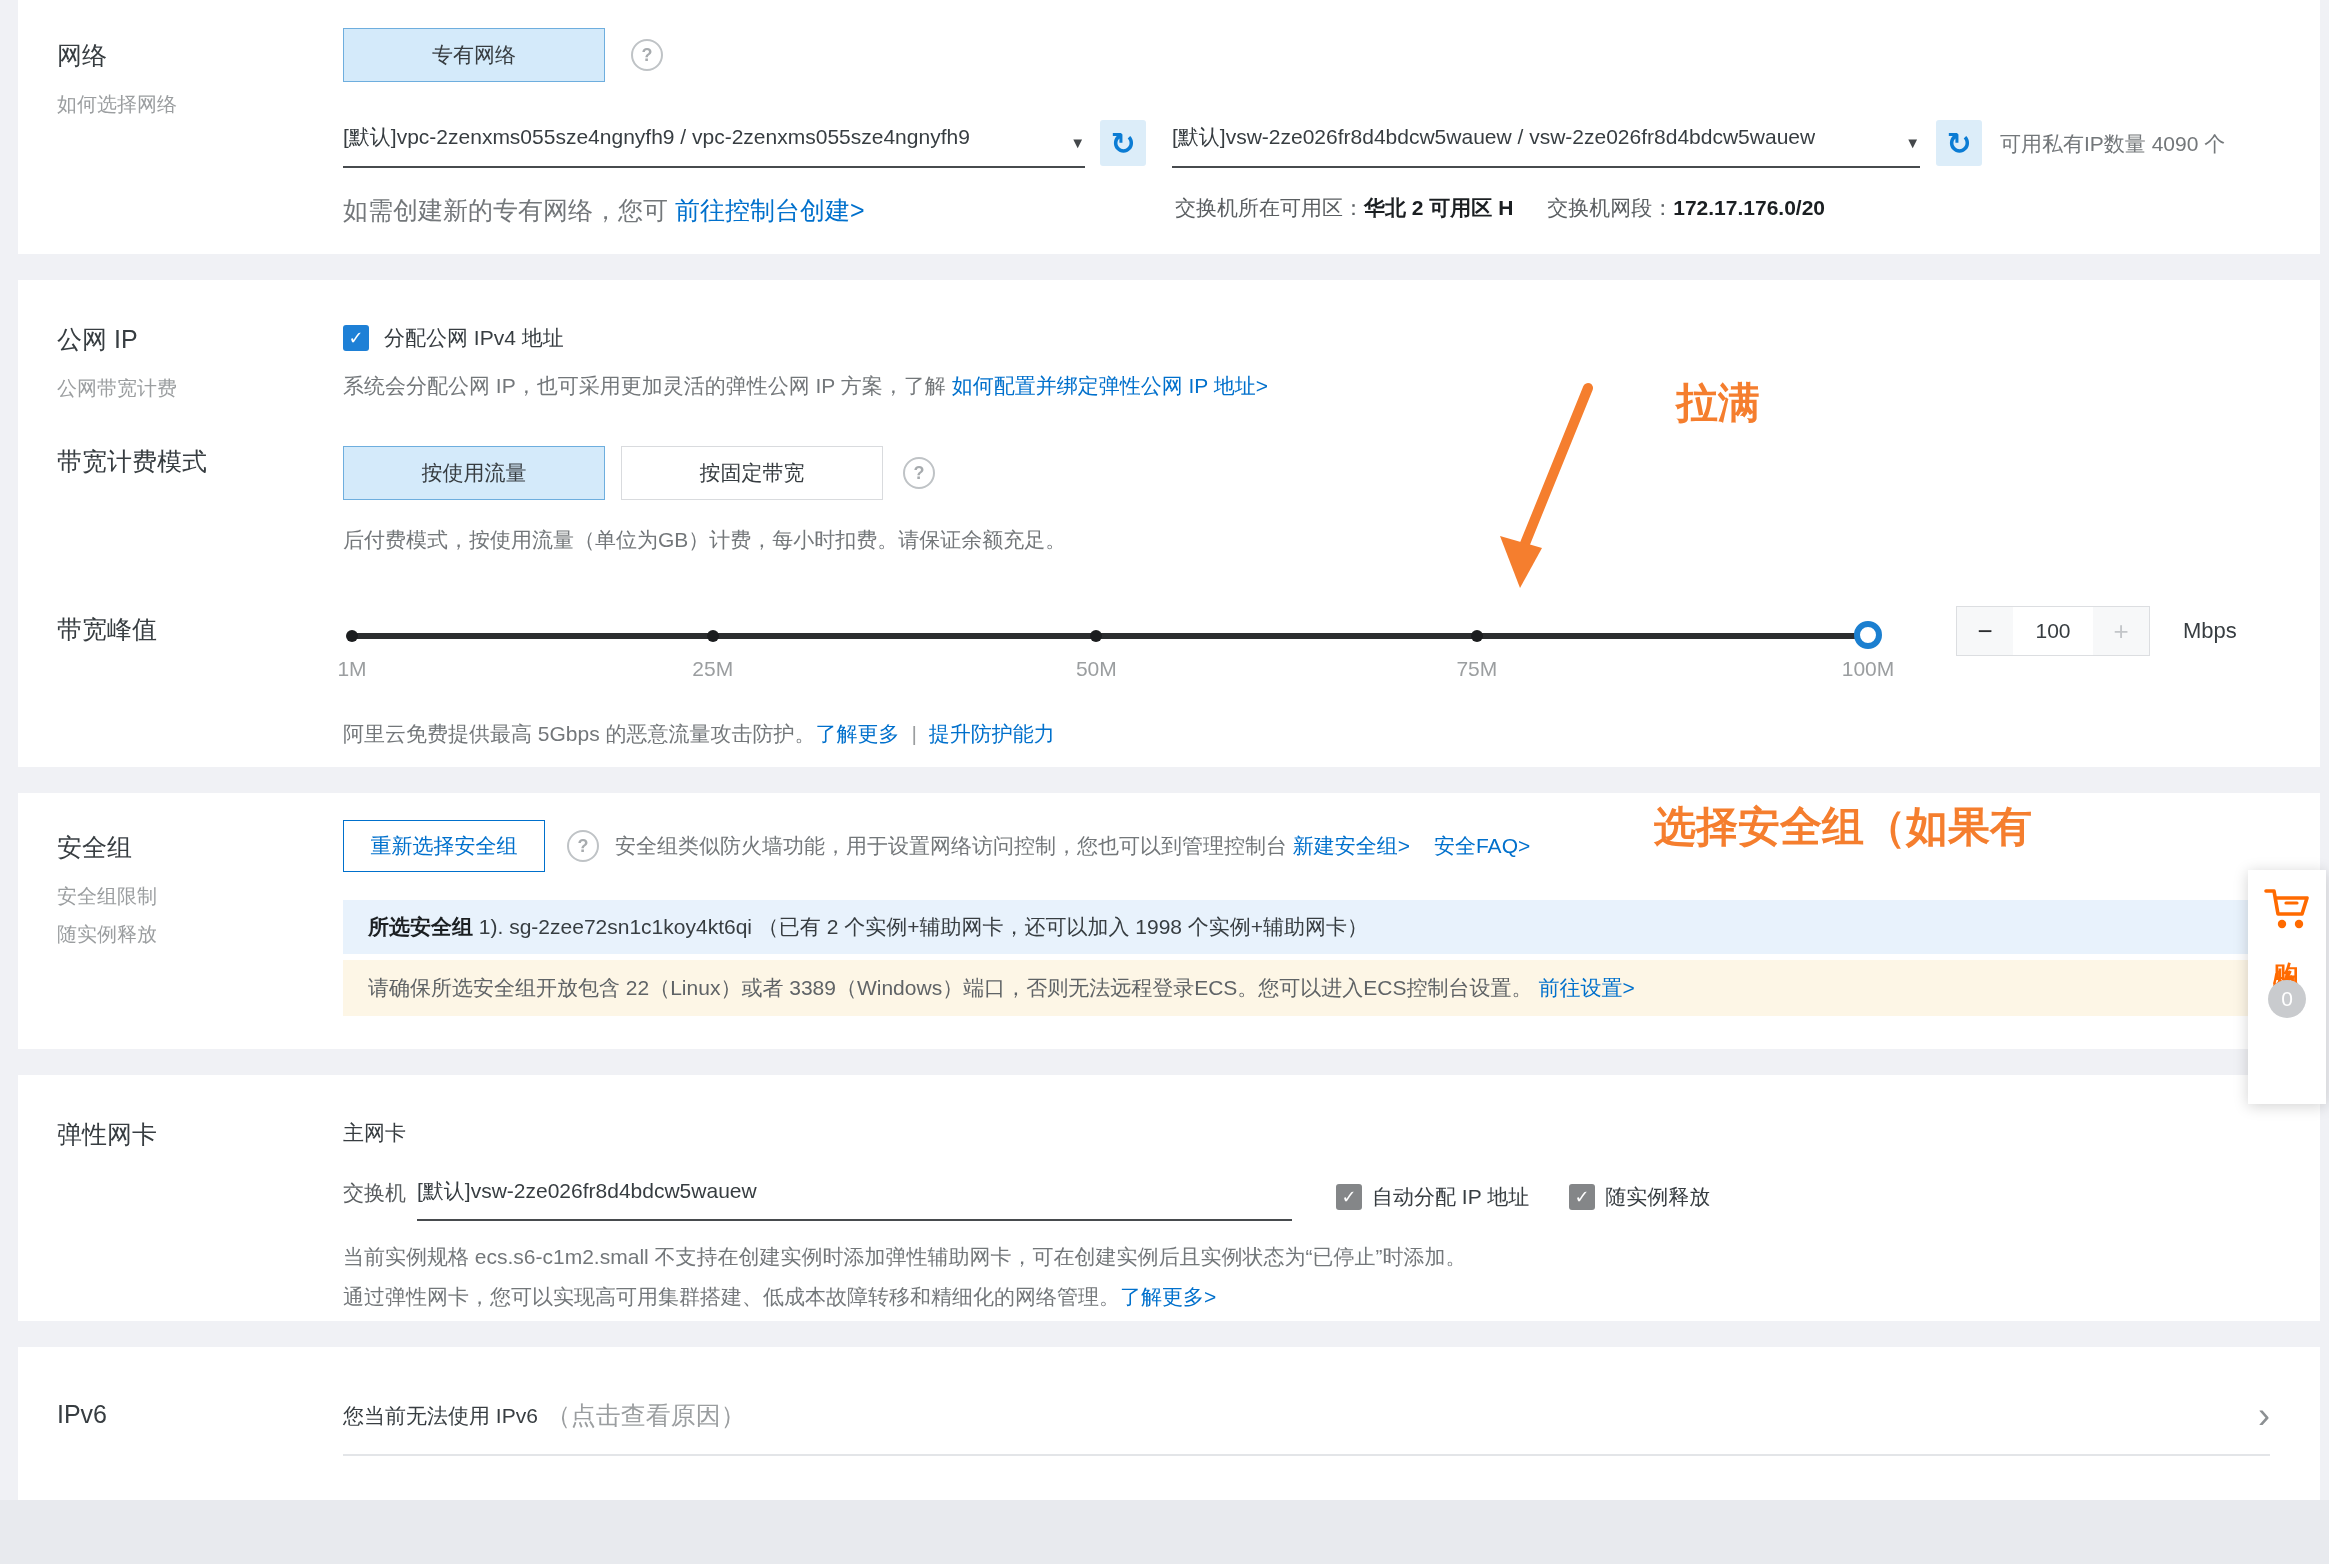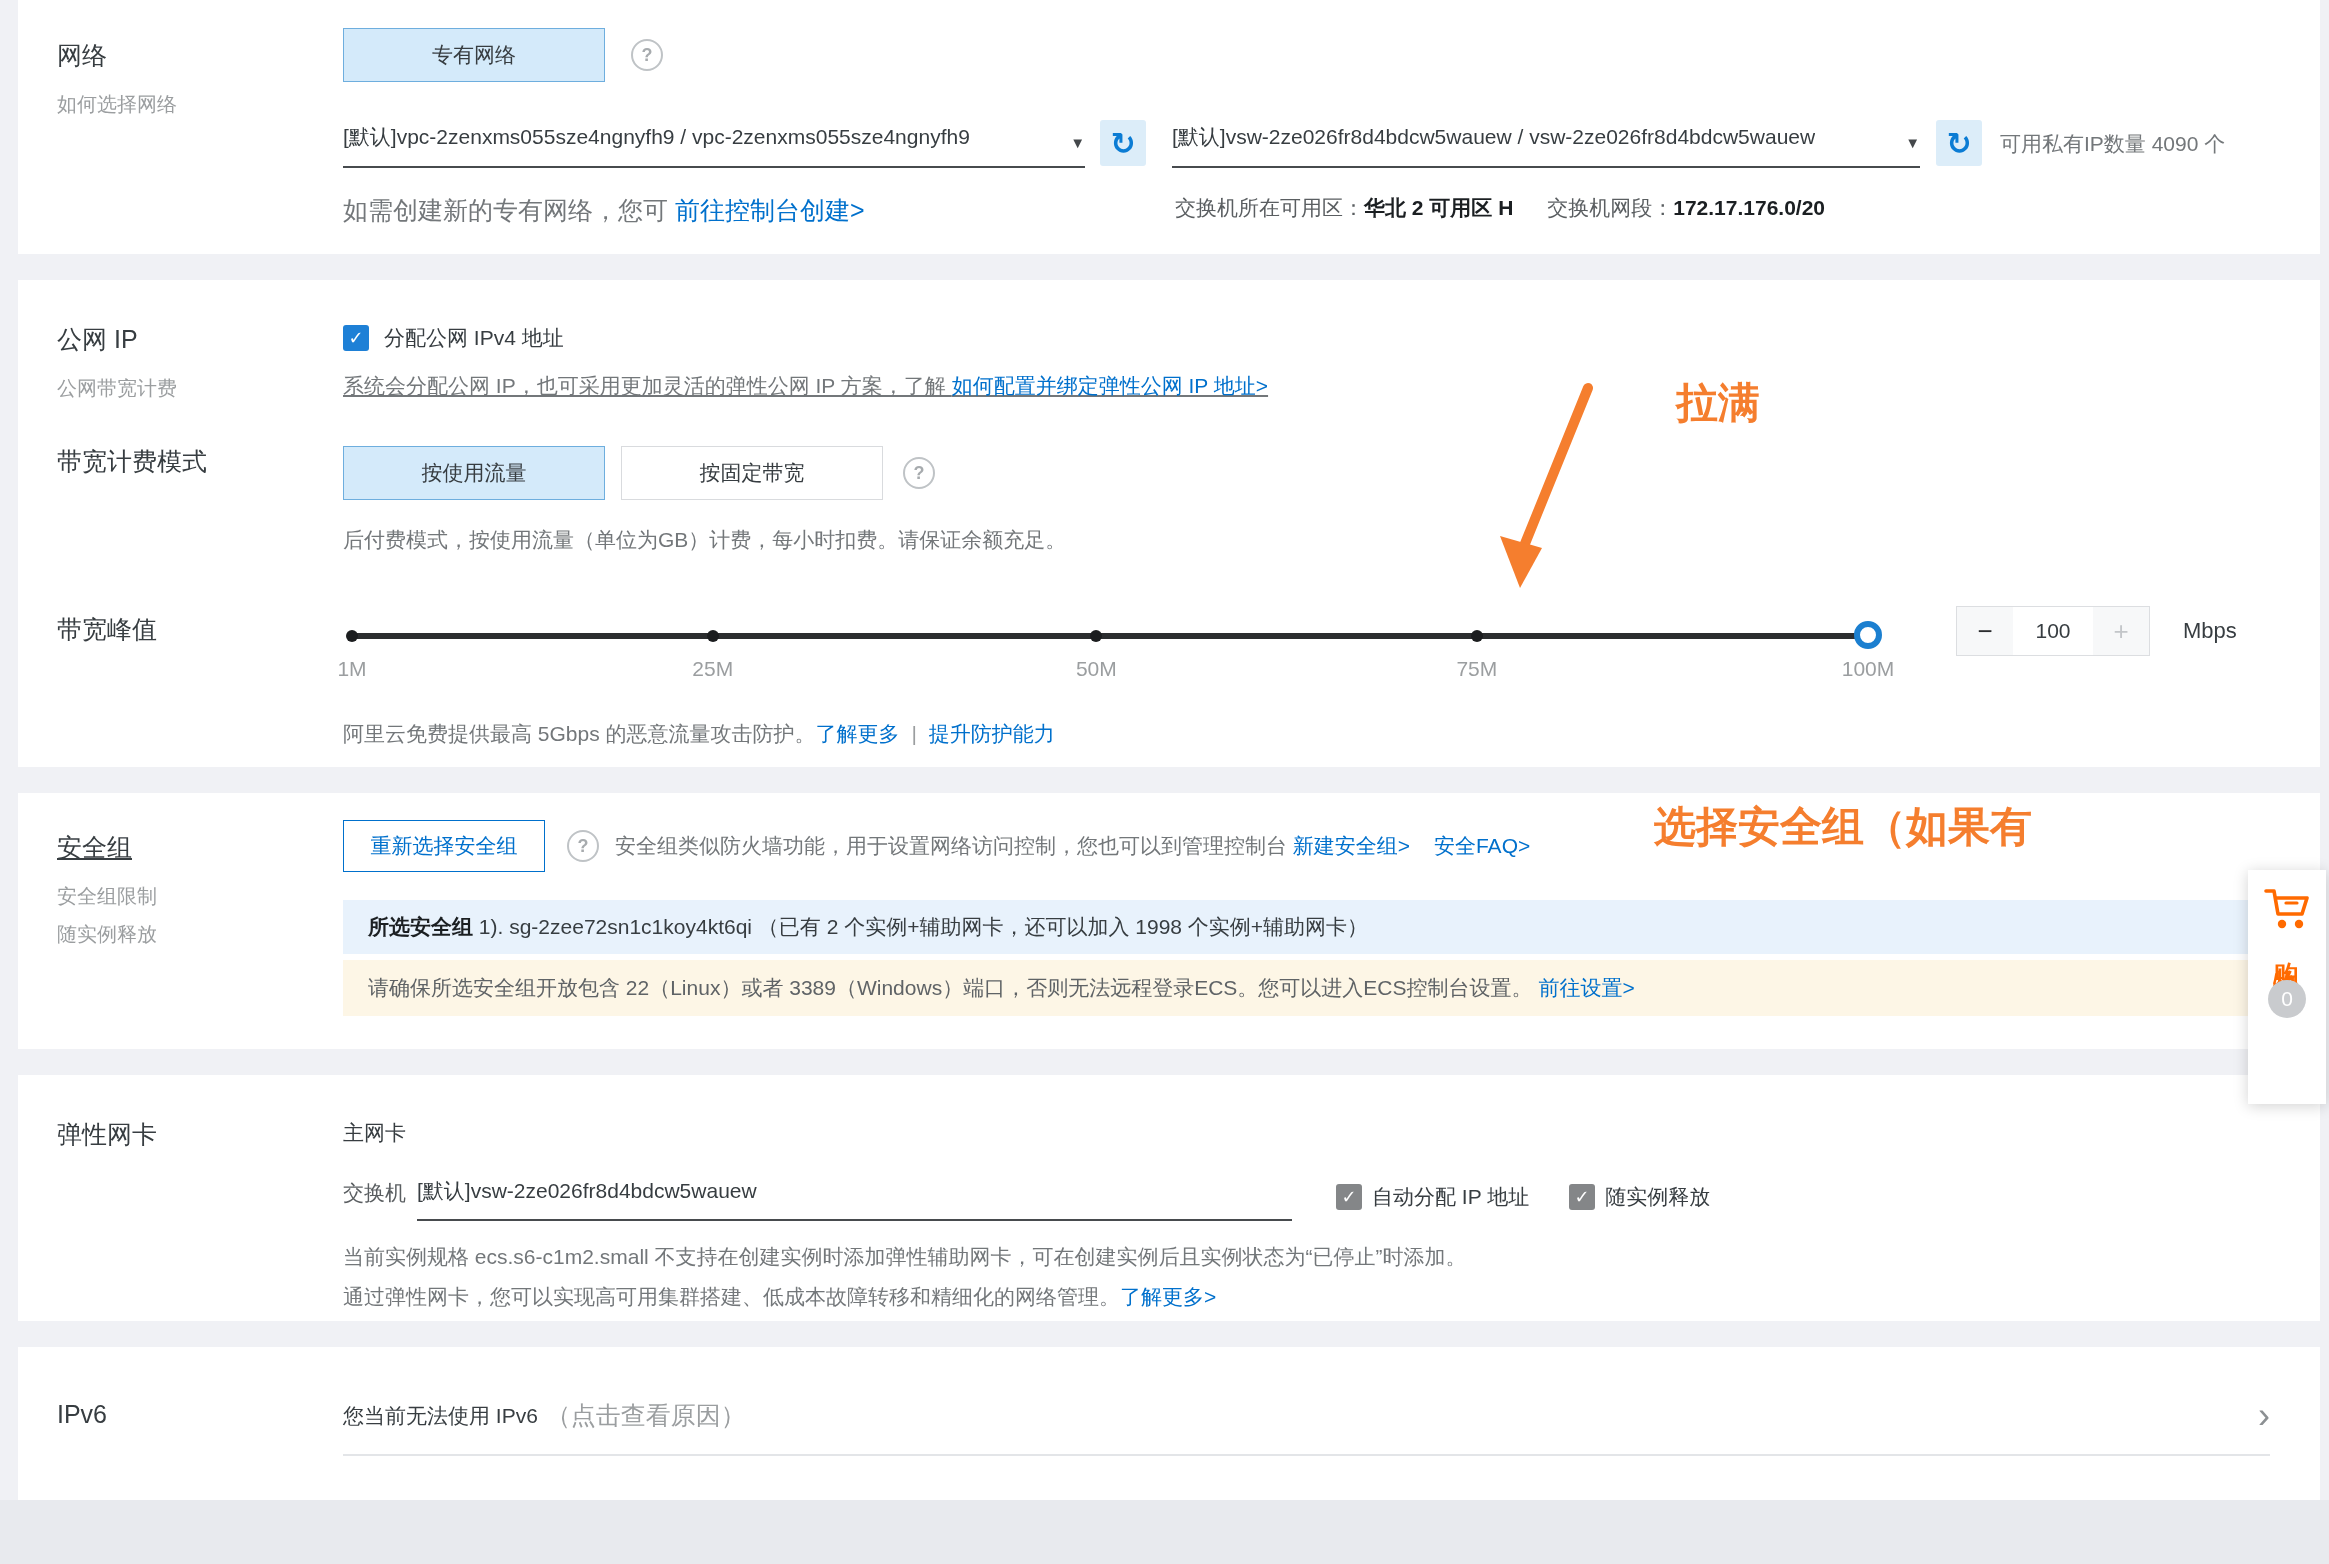--- a/index.html
+++ b/index.html
@@ -87,21 +87,21 @@
       <div class="sec-label">公网 IP</div>
       <div class="sub-link">公网带宽计费</div>
     </div>
     <div class="content">
       <div style="display:flex;align-items:center;">
         <span class="cb blue">
             <span>✓</span>
           </span>
         <span style="font-size:21px;margin-left:15px;">分配公网 IPv4 地址</span>
       </div>
-      <div class="gray-note nowrap" style="margin-top:20px;font-size:21px;text-decoration:underline;">
+      <div class="gray-note nowrap" style="margin-top:20px;font-size:21px;">
         <span>系统会分配公网 IP，也可采用更加灵活的弹性公网 IP 方案，了解 </span><span class="link">如何配置并绑定弹性公网 IP 地址&gt;</span>
       </div>
     </div>
   </div>
   <div class="row" style="margin-top:46px;">
     <div class="label-col">
       <div class="sec-label">带宽计费模式</div>
     </div>
     <div class="content">
       <div style="display:flex;align-items:center;">
@@ -147,21 +147,21 @@
   <div class="annot" style="left:1658px;top:95px;">拉满</div>
   <svg width="180" height="230" viewBox="0 0 180 230" style="position:absolute;left:1420px;top:96px;pointer-events:none;">
     <line x1="150" y1="12" x2="82" y2="180" stroke="#f57e2e" stroke-width="10" stroke-linecap="round"></line>
     <polygon points="82,212 62,160 104,172" fill="#f57e2e"></polygon>
   </svg>
 </div>
 
 <div class="card" style="height:256px;padding-top:27px;">
   <div class="row">
     <div class="label-col">
-      <div class="sec-label" style="margin-top:12px;text-decoration:underline;">安全组</div>
+      <div class="sec-label" style="margin-top:12px;">安全组</div>
       <div class="sub-link">安全组限制</div>
       <div class="sub-link" style="margin-top:14px;">随实例释放</div>
     </div>
     <div class="content" style="padding-right:68px;">
       <div style="display:flex;align-items:center;">
         <div style="width:202px;height:52px;box-sizing:border-box;border:1px solid #0070cc;color:#0070cc;font-size:21px;display:inline-flex;align-items:center;justify-content:center;background:#fff;cursor:pointer;">重新选择安全组</div>
         <div class="help-icon" style="margin-left:22px;">?</div>
         <div class="gray-note nowrap" style="margin-left:16px;font-size:21px;">
           <span>安全组类似防火墙功能，用于设置网络访问控制，您也可以到管理控制台 </span><span class="link">新建安全组&gt;</span>
           <span class="link" style="margin-left:18px;">安全FAQ&gt;</span>

